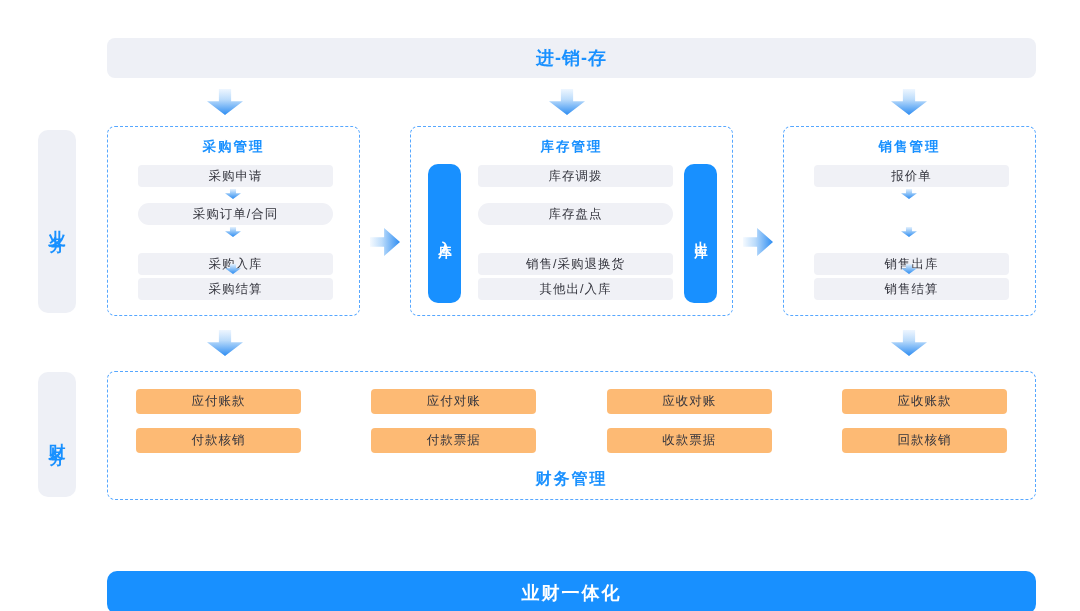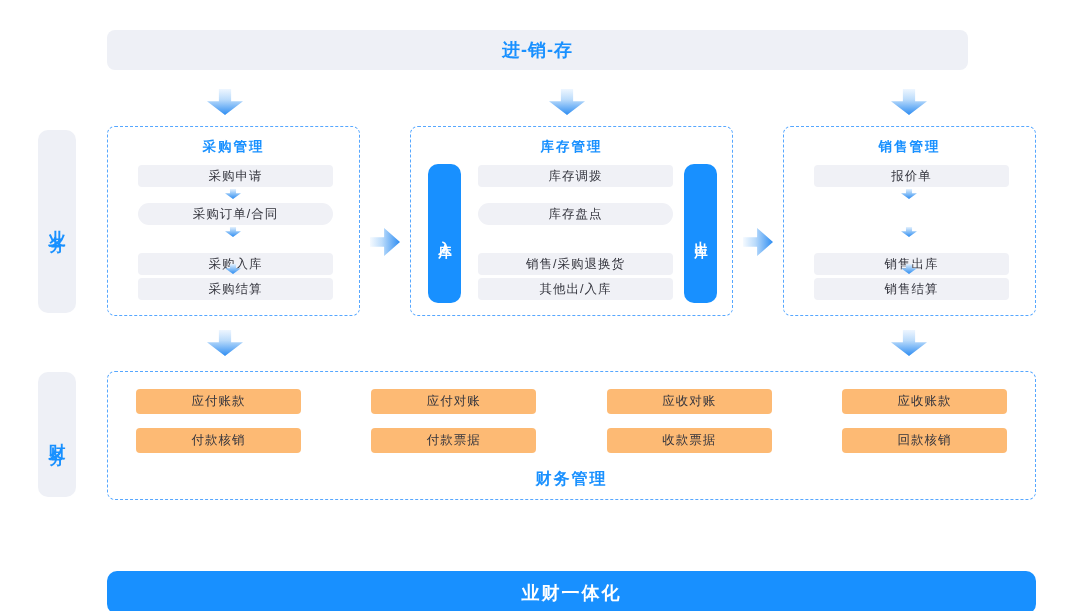--- a/index.html
+++ b/index.html
@@ -8,21 +8,21 @@
   .canvas {
     position: relative;
     width: 1080px;
     height: 611px;
     background: #ffffff;
     overflow: hidden;
   }
 
   
   .banner-top {
-    position: absolute; left: 107px; top: 30px; width: 861px; height: 40px;
+    position: absolute; left: 107px; top: 38px; width: 929px; height: 40px;
     background: #eef0f6; border-radius: 8px;
     display: flex; align-items: center; justify-content: center;
     color: #1890ff; font-size: 18px; font-weight: bold; letter-spacing: 1px;
   }
   .banner-bottom {
     position: absolute; left: 107px; top: 524px; width: 929px; height: 43px;
     background: #1890ff; border-radius: 10px;
     display: flex; align-items: center; justify-content: center;
     color: #ffffff; font-size: 18px; font-weight: bold; letter-spacing: 2px; margin-top: 47px;
   }

